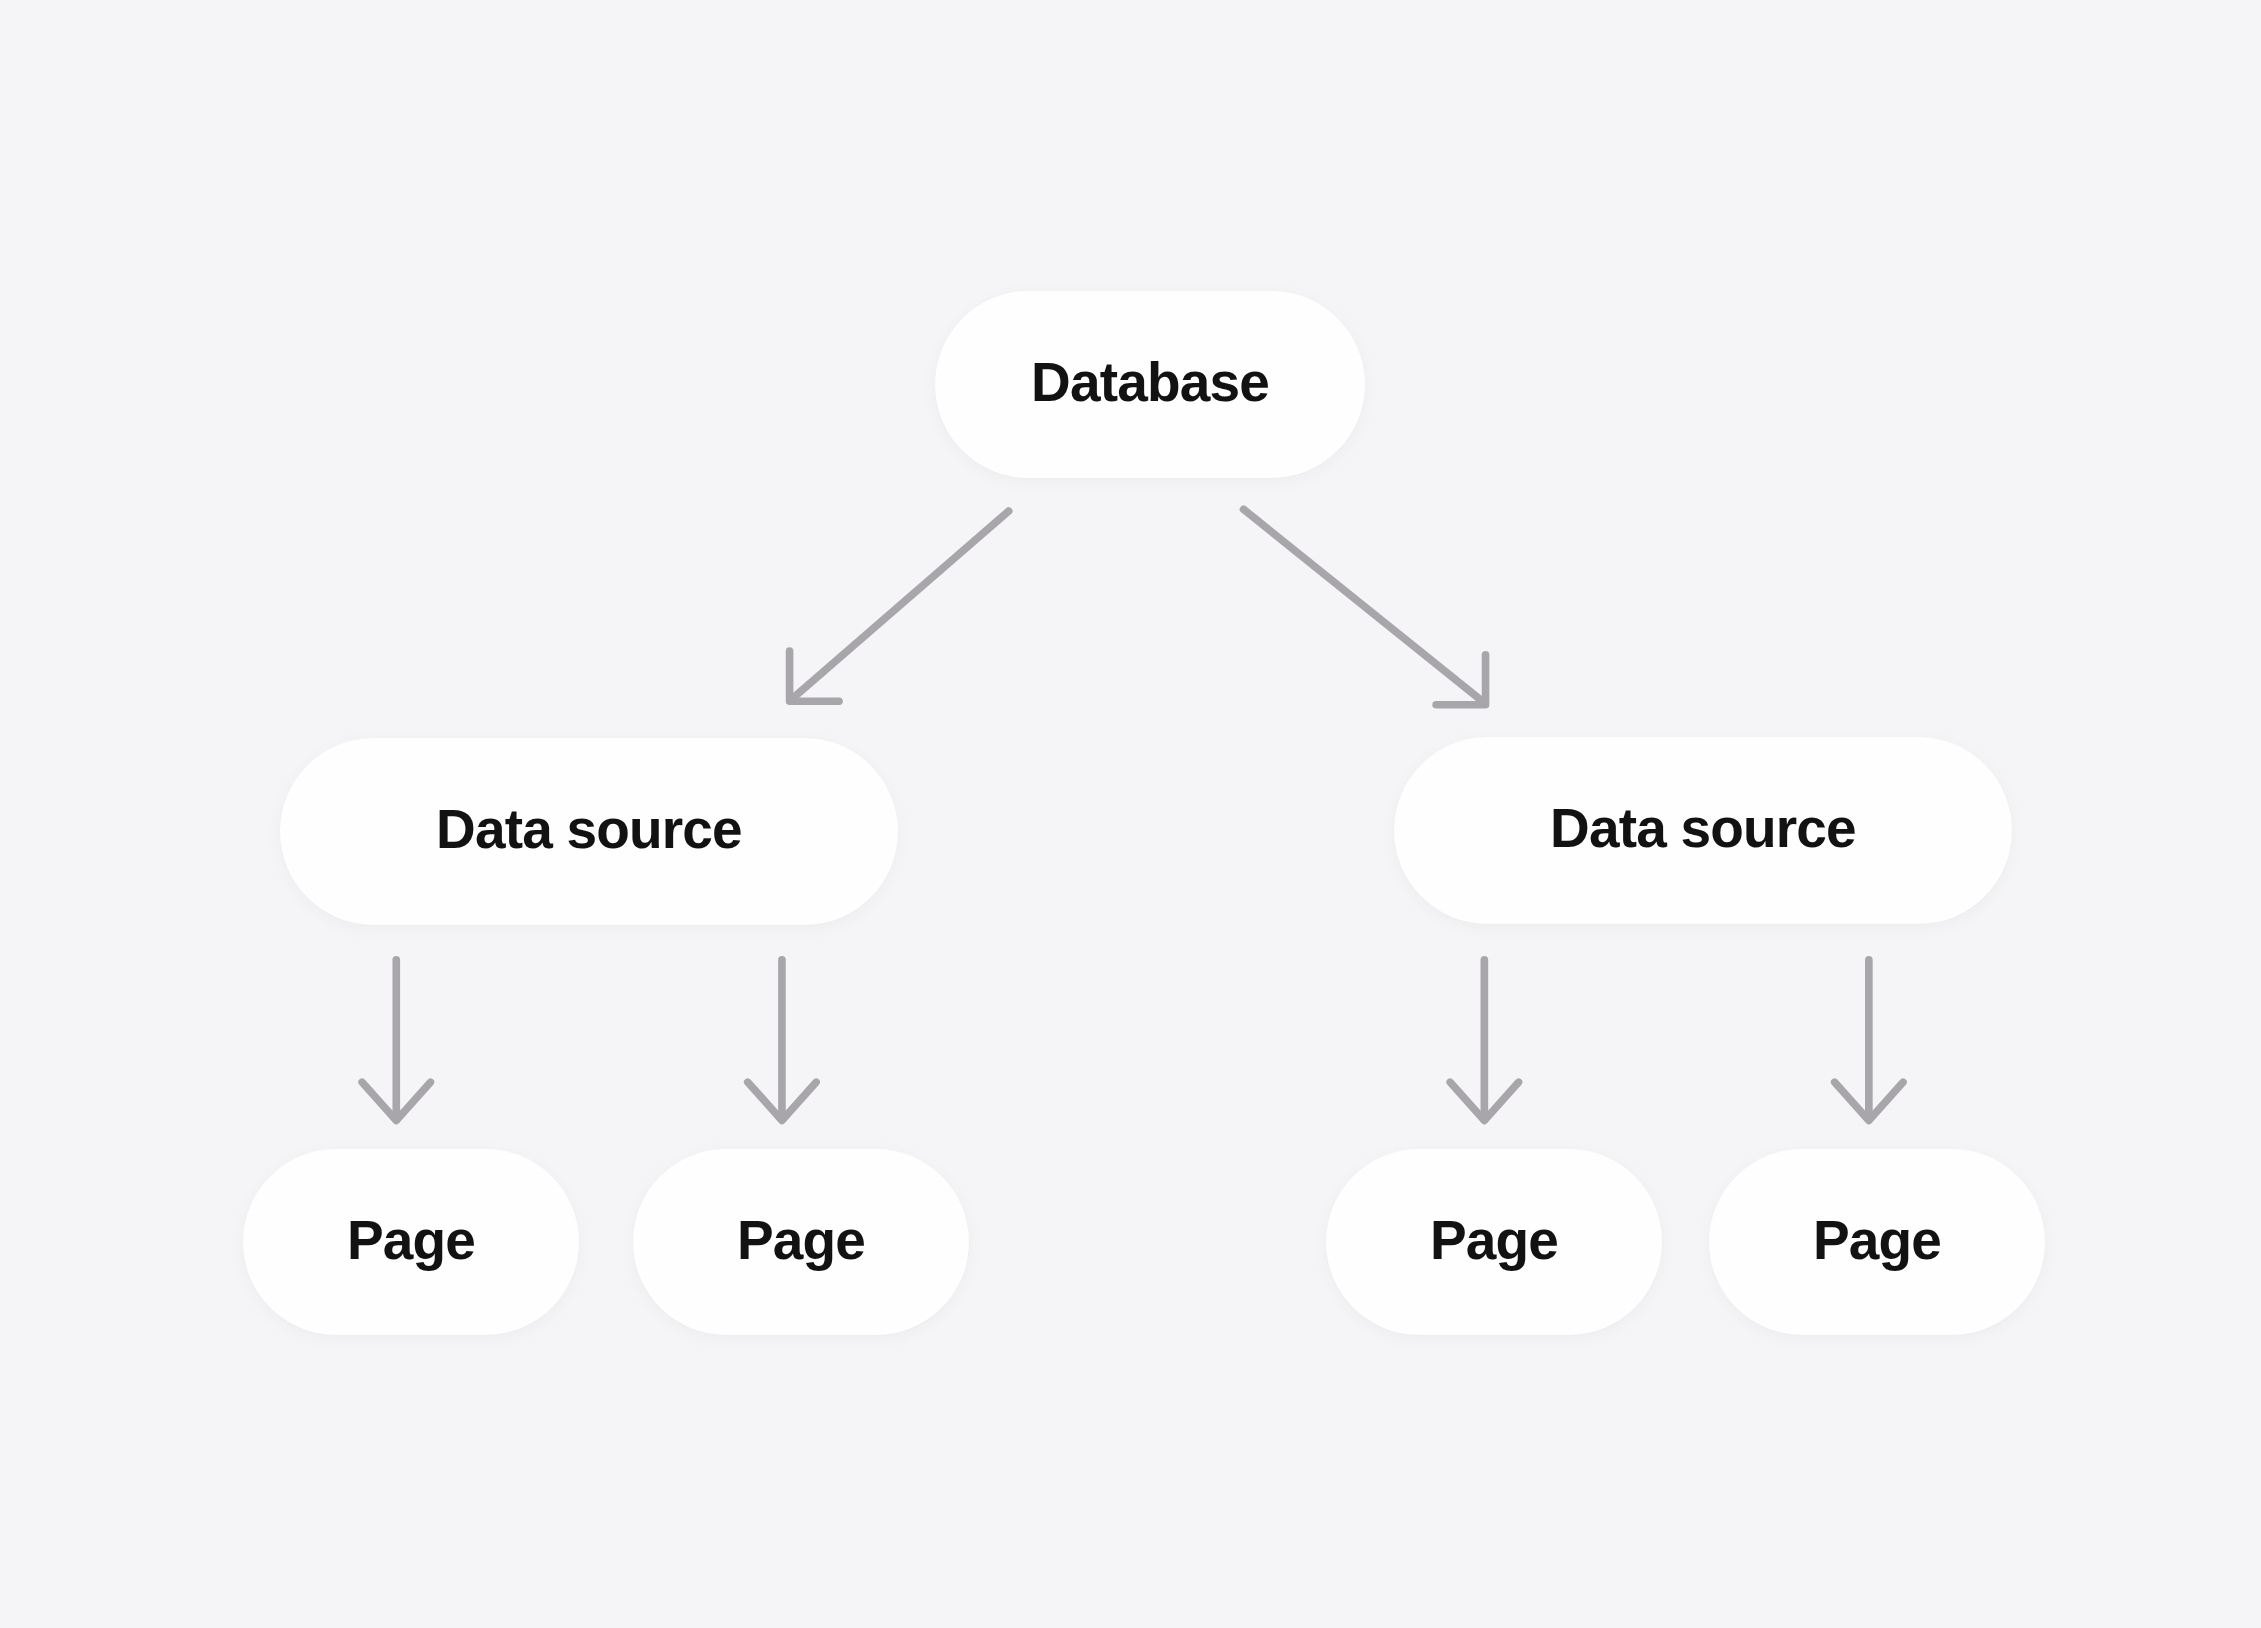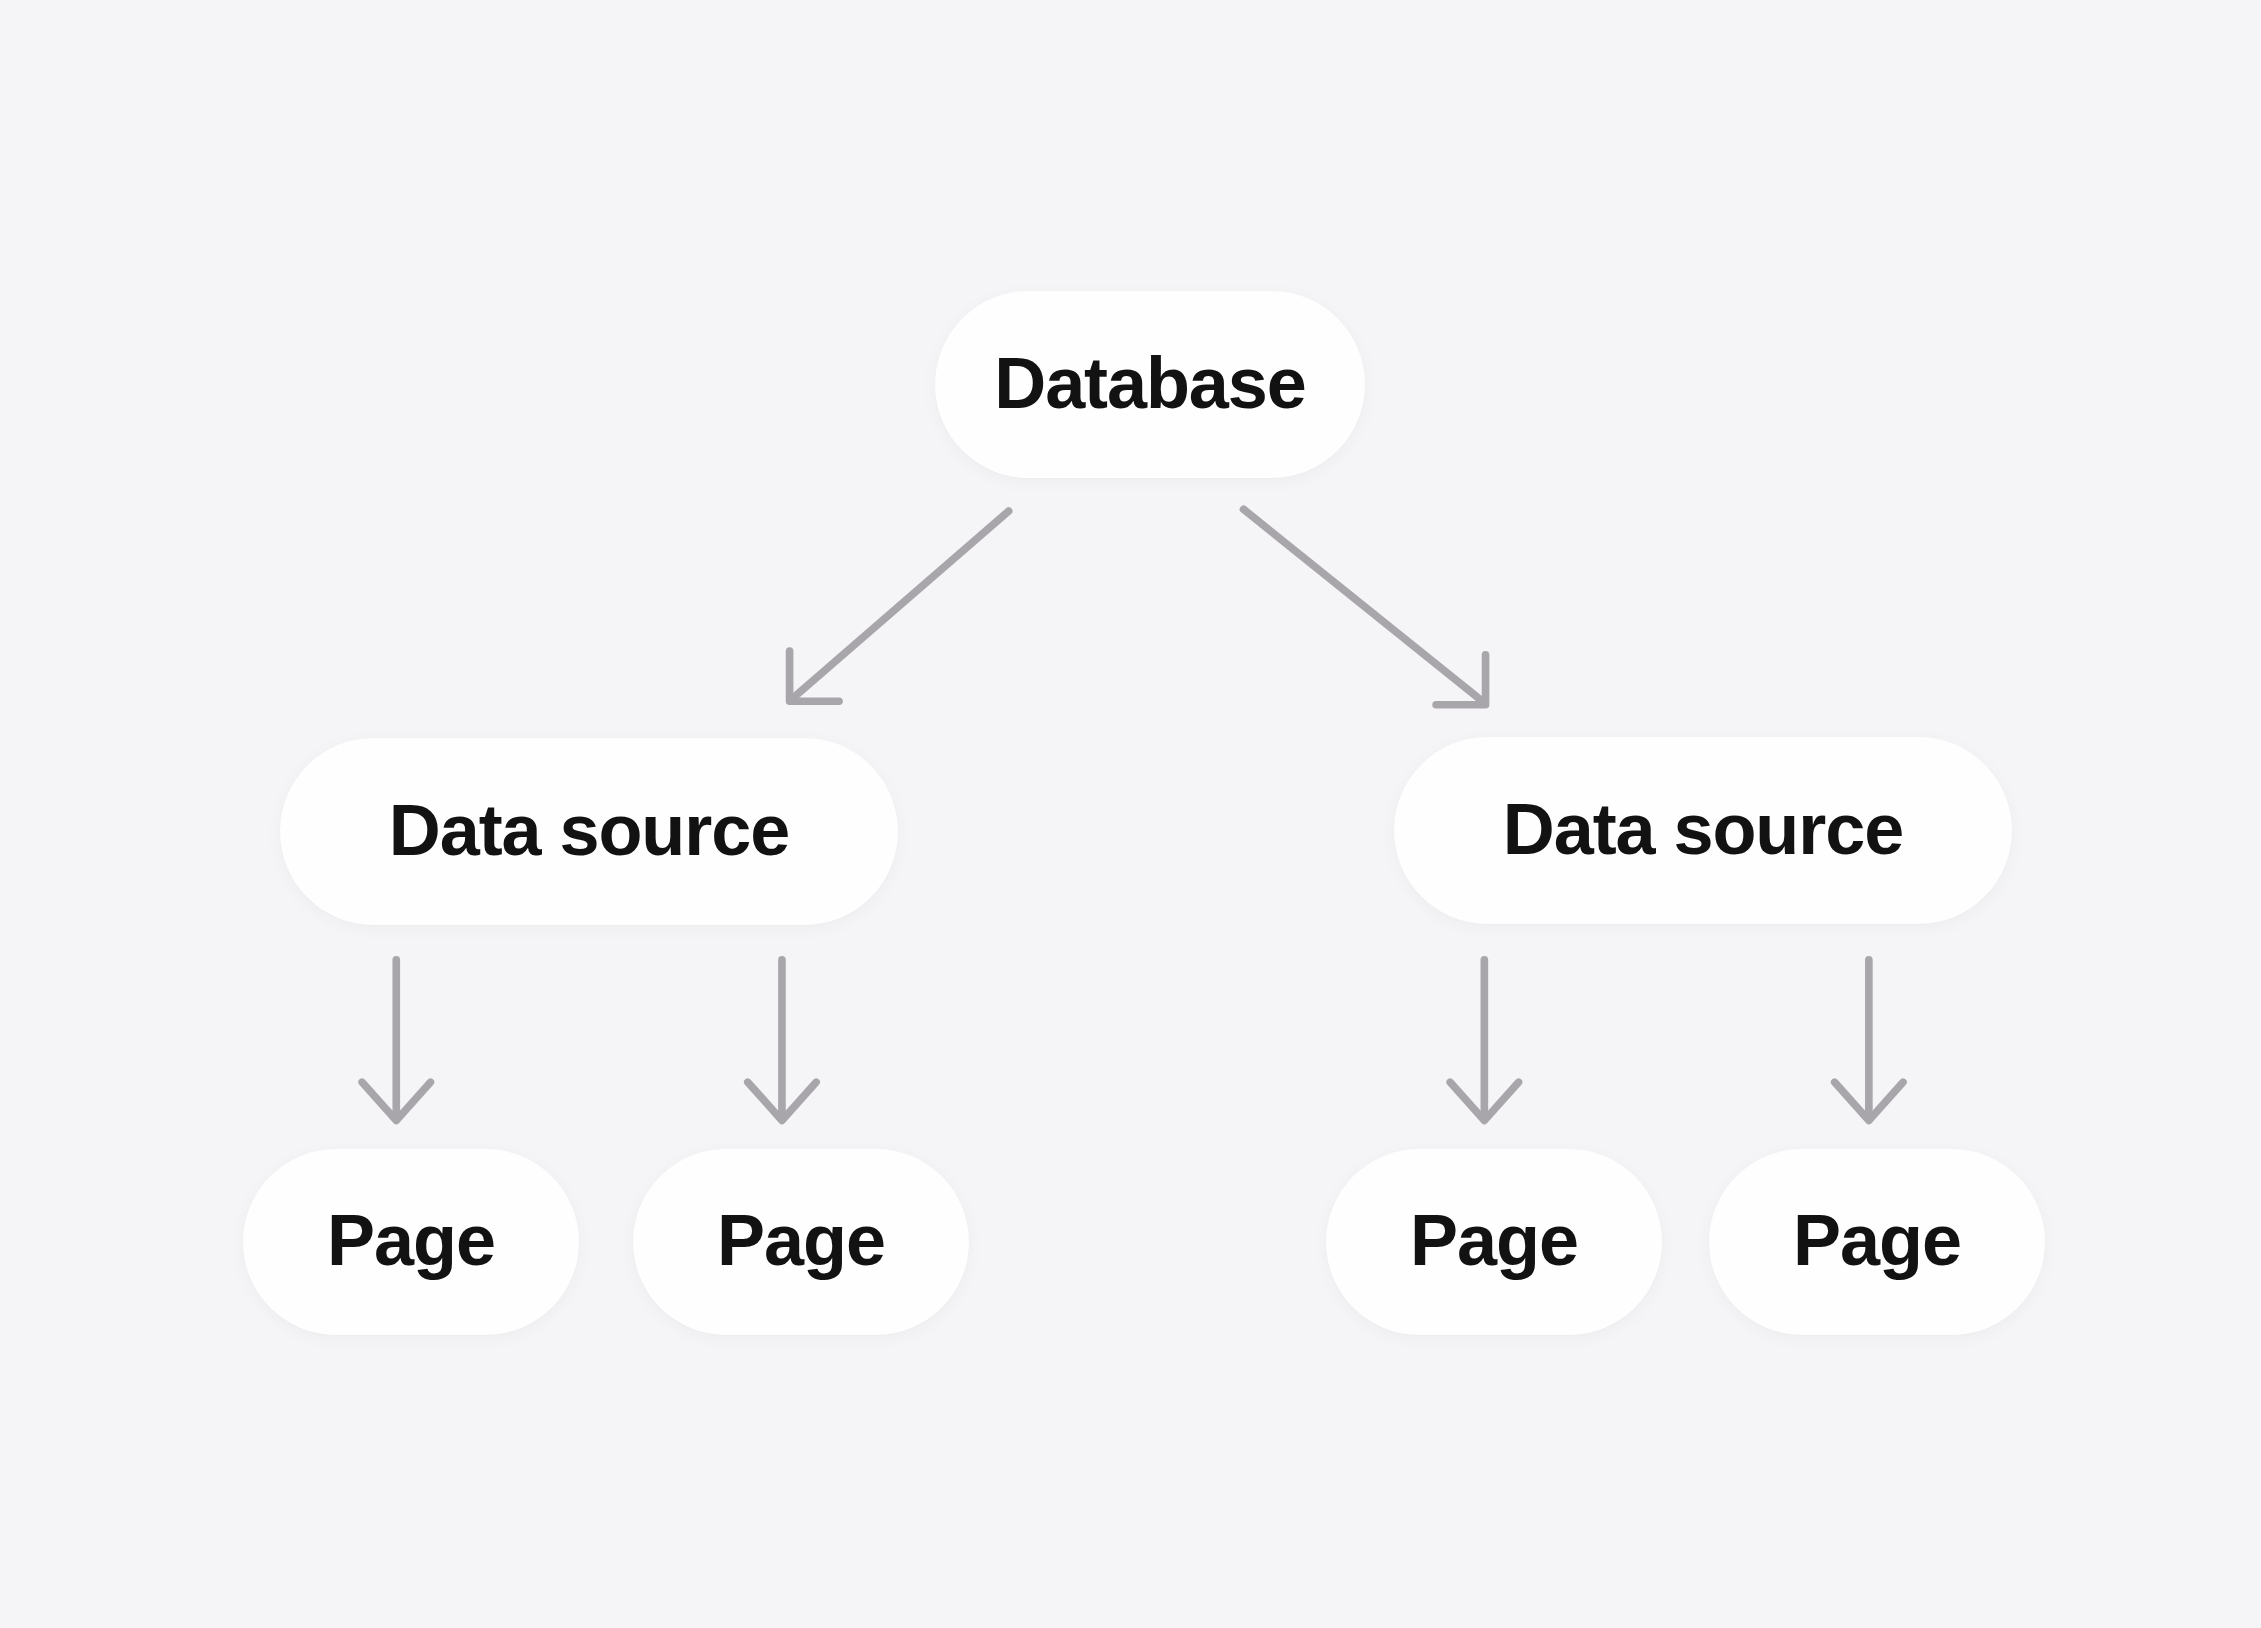--- a/index.html
+++ b/index.html
@@ -38,21 +38,21 @@
   .node{
     position:absolute;
     display:flex;
     align-items:center;
     justify-content:center;
     background:var(--node-fill);
     border-radius:94px;
     box-shadow:0 3.5px 17.7px rgba(40,30,60,0.035), 0 0.6px 1.8px rgba(40,30,60,0.02);
   }
   .node-label{
-    font-size:72px;
+    font-size:55px;
     font-weight:700;
     letter-spacing:-0.015em;
     color:var(--node-text);
     white-space:nowrap;
     line-height:1;
     padding-bottom:3.5px;
   }
   .node-database        {left:935px; top:291px;  width:430px;  height:187px;}
   .node-datasource-left {left:280px;  top:738px; width:618px; height:187px;}
   .node-datasource-right{left:1394px; top:737px; width:618px; height:187px;}

